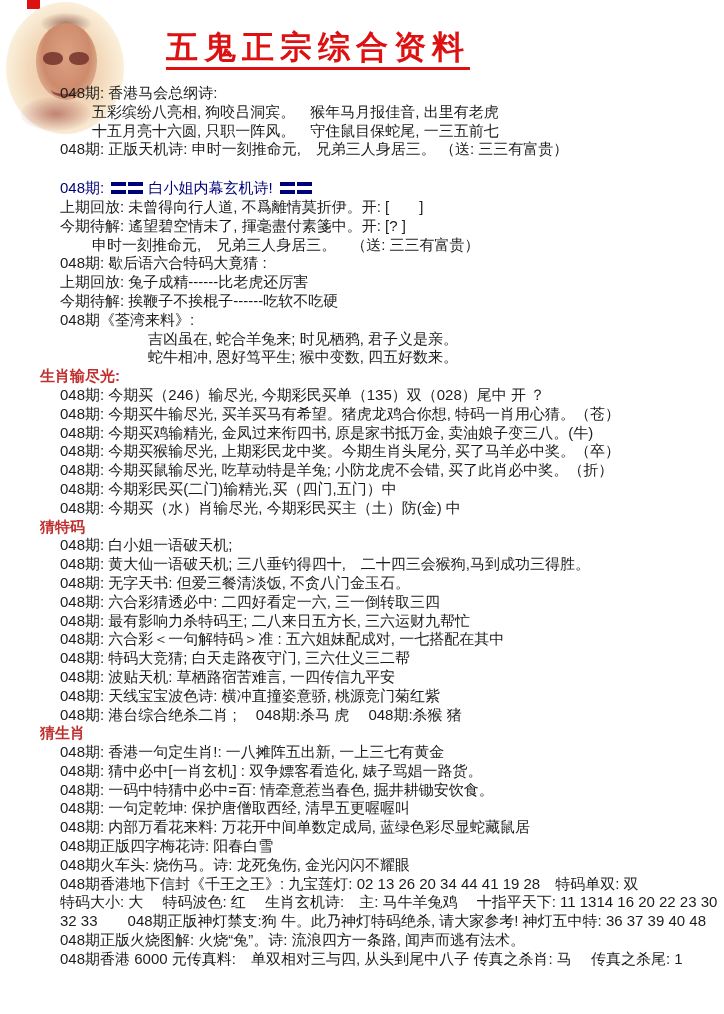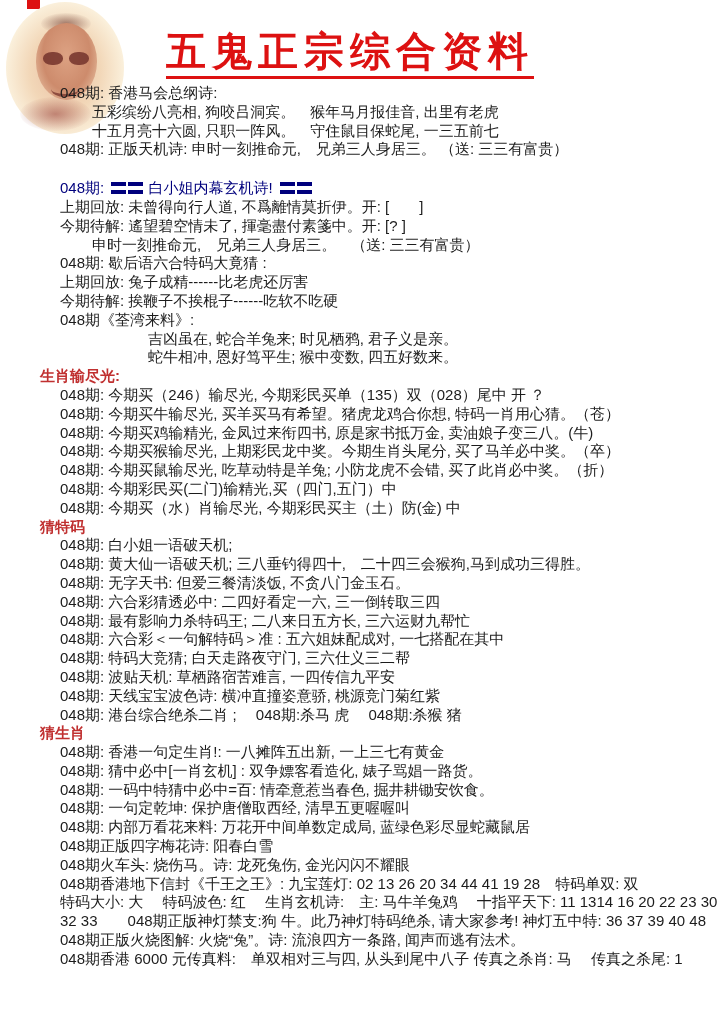--- a/index.html
+++ b/index.html
@@ -31,21 +31,21 @@
     background:#73322c;opacity:.85;}
   .photo .glass-l{left:31%;} .photo .glass-r{left:53%;}
   .photo .smile{position:absolute;left:38%;top:60%;width:24%;height:10%;
     border-bottom:3px solid #7d3a30;border-radius:50%;opacity:.8;}
   .photo .shoulder{position:absolute;left:12%;top:72%;width:60%;height:26%;border-radius:50%;
     background:radial-gradient(ellipse, rgba(150,60,55,.55), rgba(150,60,55,0) 75%);}
   
   .title{
     position:absolute;left:166px;top:30px;margin:0;z-index:2;
     font-family:"Liberation Serif", serif;
-    font-size:40px;font-weight:bold;letter-spacing:6px;
+    font-size:32px;font-weight:bold;letter-spacing:6px;
     color:var(--c-title);
     border-bottom:3px solid var(--c-title);
     padding-bottom:2px;line-height:1.1;white-space:nowrap;
   }
   
   .content{position:absolute;left:8px;top:84px;width:724px;z-index:1;}
   .line{height:18.8px;line-height:18.8px;font-size:15px;white-space:nowrap;margin-left:52px;}
   .line.ind1{margin-left:84px;}
   .line.ind2{margin-left:52px;}
   .line.ind3{margin-left:140px;}

